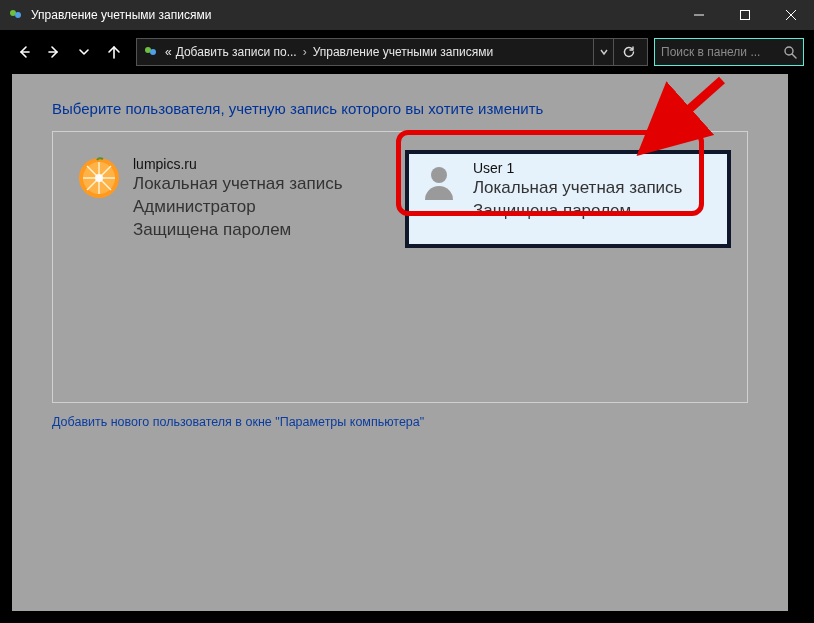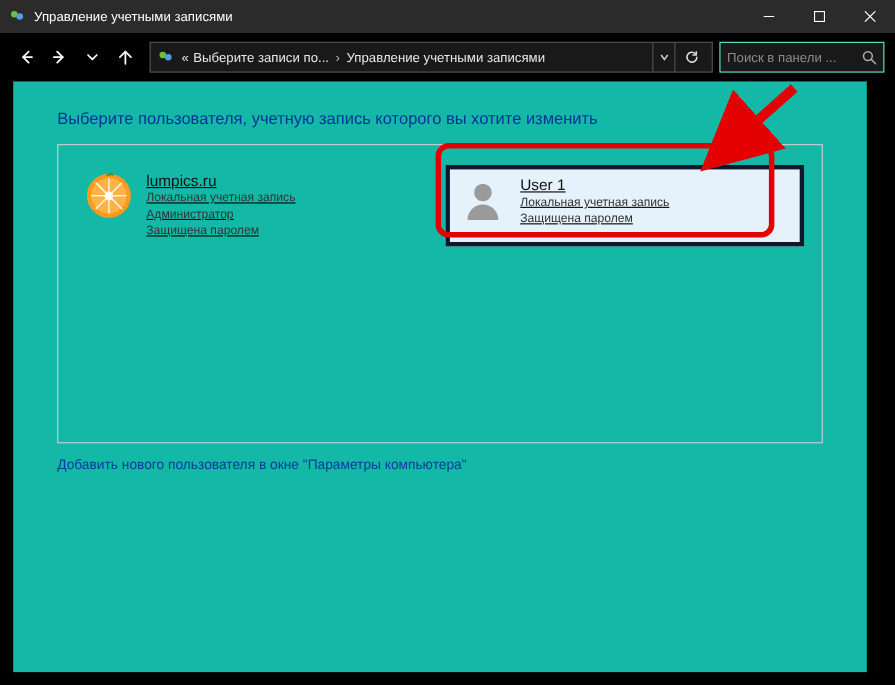--- a/index.html
+++ b/index.html
@@ -39,34 +39,34 @@
   .breadcrumb .bc-drop { width: 20px; text-align: center; margin-left: auto; border-left: 1px solid #535353; height: 100%; display:flex; align-items:center; justify-content:center;}
   .breadcrumb .bc-refresh { width: 30px; text-align: center; border-left: 1px solid #535353; height:100%; display:flex; align-items:center; justify-content:center;}
   .searchbox {
     width: 150px; height: 28px; border: 1px solid #5eead4; background: #191919;
     display: flex; align-items: center; padding: 0 6px; color: #8a8a8a; font-size: 12px;
   }
   .searchbox .placeholder { flex:1; overflow:hidden; white-space:nowrap; text-overflow:ellipsis; }
   .searchbox .search-icon { width:14px; height:14px; margin-left:4px; }
 
   
-  .content { background: #14b8a6; margin: 0 26px 12px 12px; height: calc(623px - 30px - 44px - 12px); padding: 26px 40px 20px 40px; position: relative; }
+  .content { background: #a3a3a3; margin: 0 26px 12px 12px; height: calc(623px - 30px - 44px - 12px); padding: 26px 40px 20px 40px; position: relative; }
   .content h1 { color: #003399; font-size: 15px; font-weight: 400; margin-bottom: 14px; }
-  .userbox { border: 1px solid #d0d0d0; height: 272px; position: relative; padding: 0; text-decoration: underline; }
+  .userbox { border: 1px solid #d0d0d0; height: 272px; position: relative; padding: 0; }
 
   .user-row { display: flex; padding: 18px 16px 0 16px; gap: 10px; }
   .user-card {
     display: flex; gap: 12px; padding: 6px 8px; width: 50%;
   }
   .user-card.selected {
     border: 4px solid #0f172a; background: #e5f1fb;
   }
   .user-card .avatar { width: 44px; height: 44px; flex: 0 0 44px; display:flex; align-items:center; justify-content:center; }
   .user-card .meta .uname { font-size: 14px; color: #111; margin-bottom: 1px; }
-  .user-card .meta .uline { font-size: 11px; color: #333; line-height: 1.35; }
+  .user-card .meta .uline { font-size: 17px; color: #333; line-height: 1.35; }
 
   .highlight-frame {
     position: absolute; border: 5px solid #e30000; border-radius: 12px;
     pointer-events: none;
     left: 384px; top: 56px; width: 308px; height: 86px;
   }
   .arrow-annot {
     position: absolute; left: 600px; top: -2px; width: 120px; height: 90px;
     pointer-events: none;
   }
@@ -135,21 +135,21 @@
 
   <div class="breadcrumb">
     <span class="bc-icon">
       <svg width="16" height="16" viewBox="0 0 16 16">
         <circle cx="5" cy="6" r="3" fill="#6fbf3f"></circle>
         <circle cx="10" cy="8" r="3" fill="#4f9fe8"></circle>
       </svg>
     </span>
     <span>«</span>
     <span style="width:4px"></span>
-    <span>Выберите записи по...</span>
+    <span>Добавить записи по...</span>
     <span class="bc-sep">›</span>
     <span>Управление учетными записями</span>
     <span class="bc-drop">
       <svg width="10" height="10" viewBox="0 0 10 10">
           <path d="M2 3 L5 7 L8 3" stroke="#ccc" fill="none" stroke-width="1.4"></path>
         </svg>
     </span>
     <span class="bc-refresh">
       <svg width="14" height="14" viewBox="0 0 14 14">
           <path d="M11.5 7a4.5 4.5 0 1 1-1.3-3.2" stroke="#ddd" fill="none" stroke-width="1.4" stroke-linecap="round"></path>

